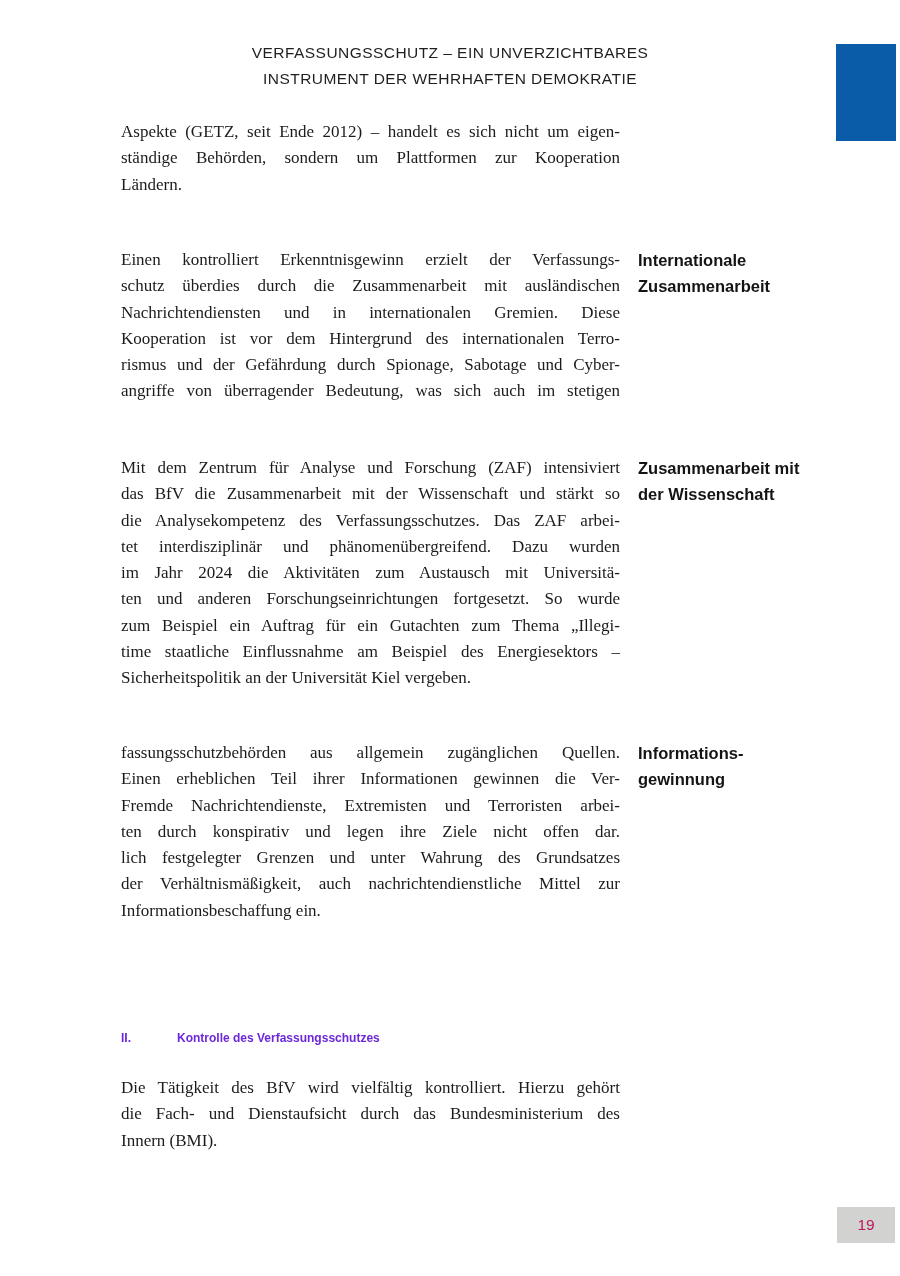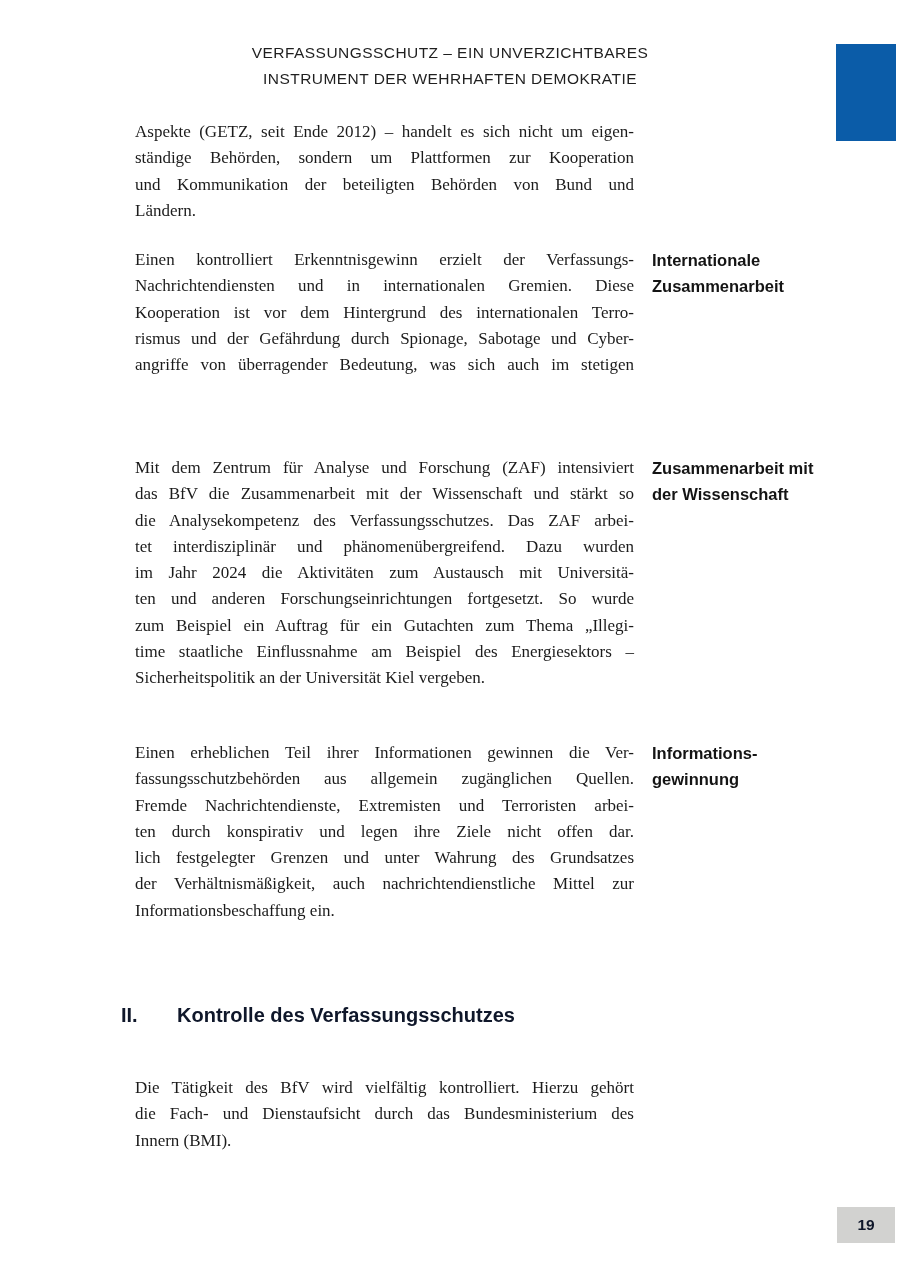--- a/index.html
+++ b/index.html
@@ -9,65 +9,65 @@
   }
   
   .doc-header{
     position:absolute;top:40px;left:0;width:900px;text-align:center;
     font-family:"Liberation Sans",sans-serif;font-size:15.5px;line-height:26px;
     letter-spacing:.45px;color:#1f1f1f;
   }
   
   .accent-block{position:absolute;left:836px;top:44px;width:60px;height:97px;background:#0b5ca8;}
   
-  .para{position:absolute;left:135px;width:499px;font-size:17px;line-height:26.3px;}
+  .para{position:absolute;left:121px;width:499px;font-size:17px;line-height:26.3px;}
   .bline{hyphens:none;}
   .just{text-align:justify;text-align-last:justify;}
   .p0{top:119px}.p1{top:247px}.p2{top:455px}.p3{top:740px}.p4{top:1075px}
   
   .note{
     position:absolute;left:517px;top:0;width:270px;
     font-family:"Liberation Sans",sans-serif;font-weight:bold;
     font-size:16.5px;line-height:26.3px;color:#141414;
   }
   
   .heading{
-    position:absolute;left:121px;top:1001px;width:600px;
+    position:absolute;left:121px;top:1024px;width:600px;
     font-family:"Liberation Sans",sans-serif;font-weight:bold;
-    font-size:20px;line-height:28px;color:#0f172a;
+    font-size:12px;line-height:28px;color:#6d28d9;
   }
   .heading .num{display:inline-block;width:56px;}
   
   .pagenum{
     position:absolute;left:837px;top:1207px;width:58px;height:36px;
     background:#d2d2d0;display:flex;align-items:center;justify-content:center;
-    font-family:"Liberation Sans",sans-serif;font-weight:bold;font-size:15.5px;color:#0f172a;
+    font-family:"Liberation Sans",sans-serif;font-weight:normal;font-size:15.5px;color:#be185d;
   }
 </style>
 </head>
 <body>
 
 <div class="page">
 
   <header class="doc-header">
     <div>VERFASSUNGSSCHUTZ – EIN UNVERZICHTBARES</div>
     <div>INSTRUMENT DER WEHRHAFTEN DEMOKRATIE</div>
   </header>
 
   <div class="accent-block" style="background: rgb(11, 92, 168);"></div>
 
   <main id="content">
       <div class="para p0">
         <div class="bline just">Aspekte (GETZ, seit Ende 2012) – handelt es sich nicht um eigen-</div>
         <div class="bline just">ständige Behörden, sondern um Plattformen zur Kooperation</div>
-        <div class="bline just">und Kommunikation der beteiligten Behörden von Bund und</div>
         <div class="bline">Ländern.</div>
       </div>
       <div class="para p1">
         <div class="bline just">Einen kontrolliert Erkenntnisgewinn erzielt der Verfassungs-</div>
+        <div class="bline just">schutz überdies durch die Zusammenarbeit mit ausländischen</div>
         <div class="bline just">Nachrichtendiensten und in internationalen Gremien. Diese</div>
         <div class="bline just">Kooperation ist vor dem Hintergrund des internationalen Terro-</div>
         <div class="bline just">rismus und der Gefährdung durch Spionage, Sabotage und Cyber-</div>
         <div class="bline just">angriffe von überragender Bedeutung, was sich auch im stetigen</div>
         <div class="note">
           <div>Internationale</div>
           <div>Zusammenarbeit</div>
         </div>
       </div>
       <div class="para p2">
@@ -79,22 +79,22 @@
         <div class="bline just">ten und anderen Forschungseinrichtungen fortgesetzt. So wurde</div>
         <div class="bline just">zum Beispiel ein Auftrag für ein Gutachten zum Thema „Illegi-</div>
         <div class="bline just">time staatliche Einflussnahme am Beispiel des Energiesektors –</div>
         <div class="bline">Sicherheitspolitik an der Universität Kiel vergeben.</div>
         <div class="note">
           <div>Zusammenarbeit mit</div>
           <div>der Wissenschaft</div>
         </div>
       </div>
       <div class="para p3">
+        <div class="bline just">fassungsschutzbehörden aus allgemein zugänglichen Quellen.</div>
         <div class="bline just">Einen erheblichen Teil ihrer Informationen gewinnen die Ver-</div>
-        <div class="bline just">fassungsschutzbehörden aus allgemein zugänglichen Quellen.</div>
         <div class="bline just">Fremde Nachrichtendienste, Extremisten und Terroristen arbei-</div>
         <div class="bline just">ten durch konspirativ und legen ihre Ziele nicht offen dar.</div>
         <div class="bline just">lich festgelegter Grenzen und unter Wahrung des Grundsatzes</div>
         <div class="bline just">der Verhältnismäßigkeit, auch nachrichtendienstliche Mittel zur</div>
         <div class="bline">Informationsbeschaffung ein.</div>
         <div class="note">
           <div>Informations-</div>
           <div>gewinnung</div>
         </div>
       </div>

